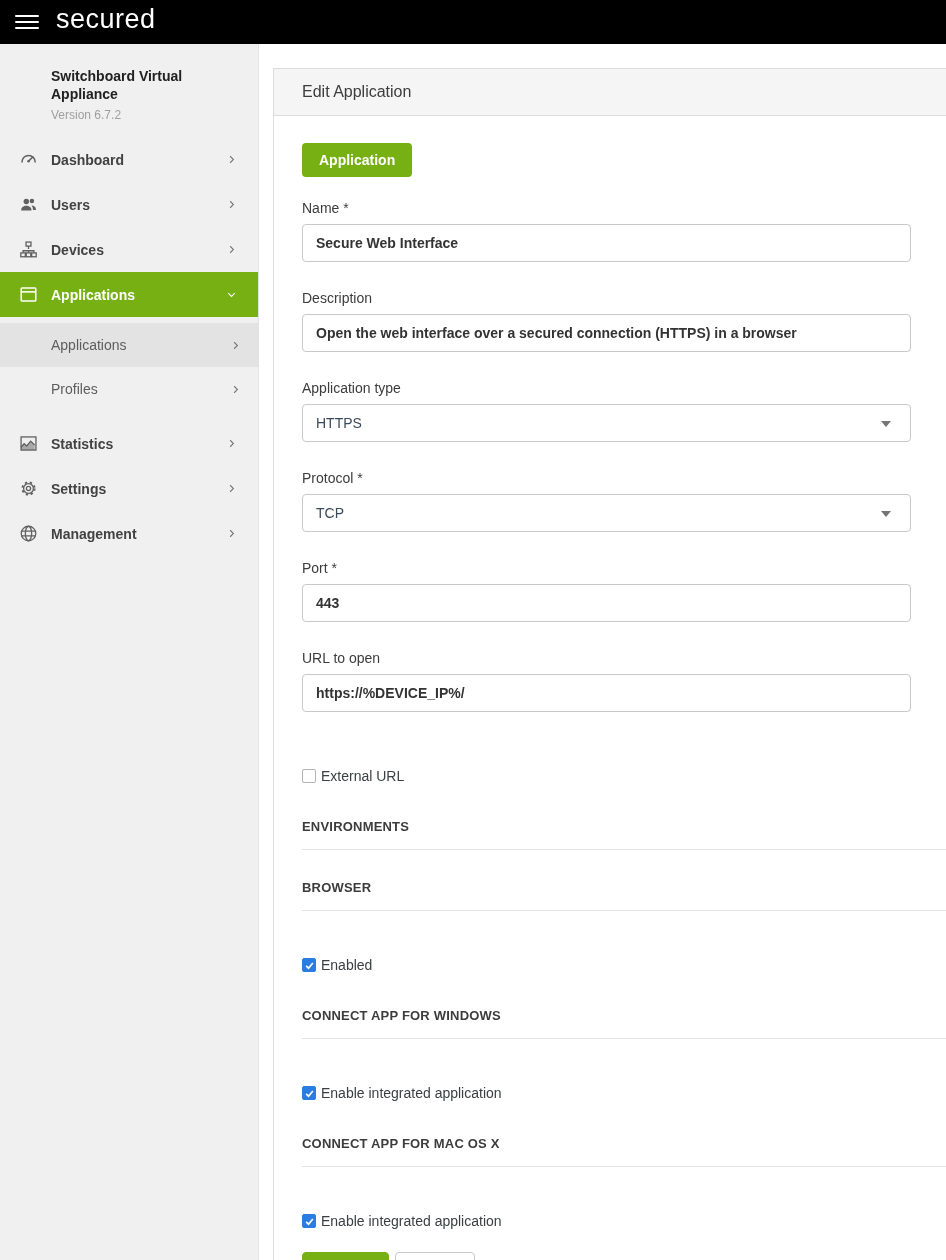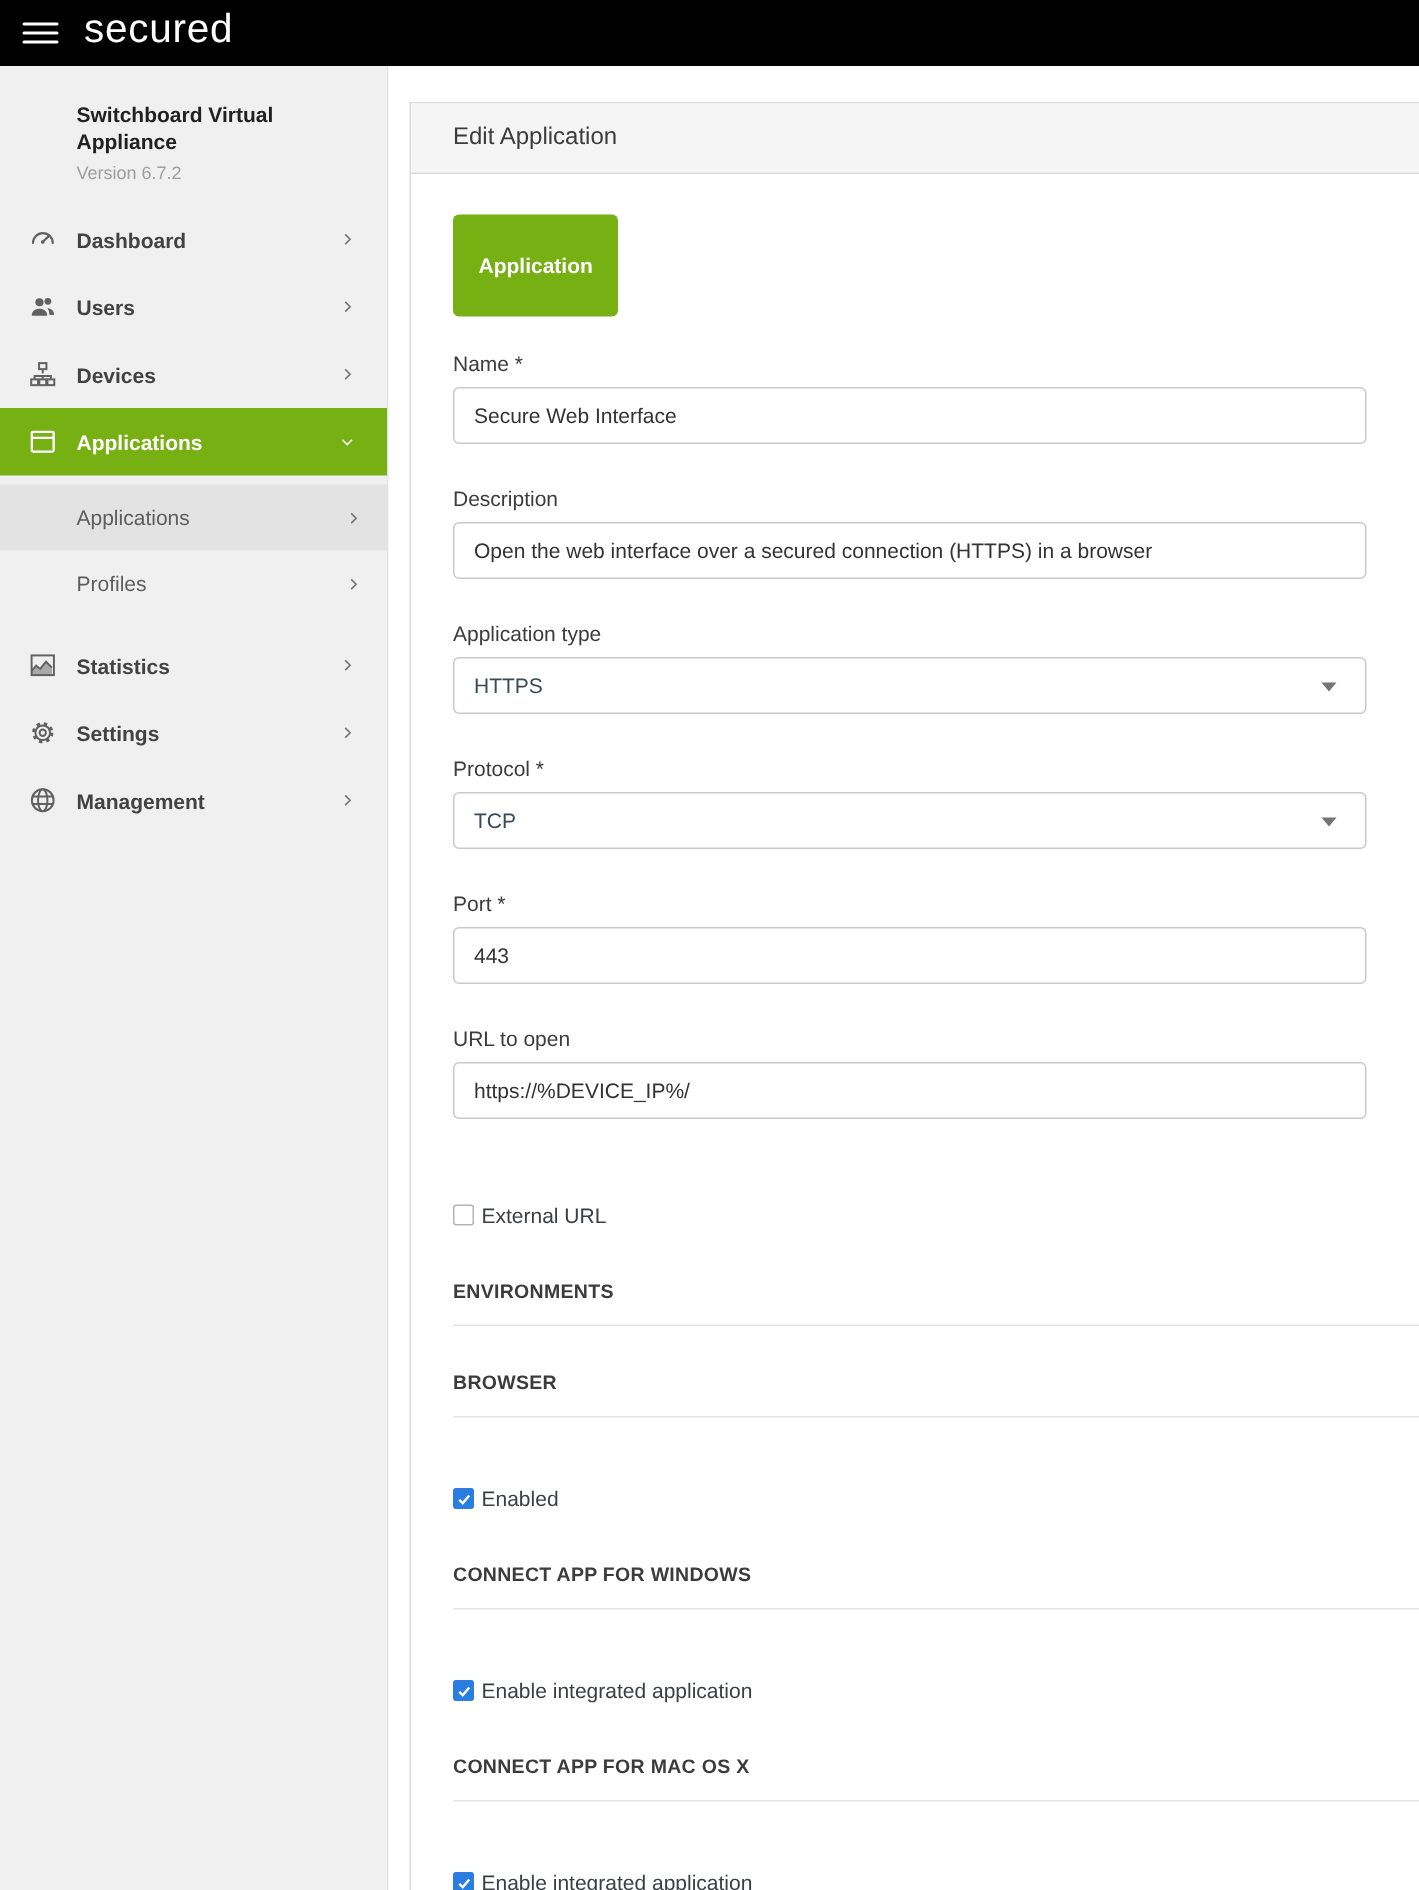--- a/index.html
+++ b/index.html
@@ -35,25 +35,25 @@
   .subnav-item .chev { width:13px; height:13px; color:#757575; display:flex; }
   .subnav-item .chev svg { width:13px; height:13px; }
   .subnav-item.selected { background:#e3e3e3; }
 
   
   .main { flex:1; position:relative; background:#fff; }
   .card { position:absolute; left:14px; top:24px; width:1120px; background:#fff; border:1px solid #dcdcdc; }
   .card-header { height:47px; background:#f5f5f5; border-bottom:1px solid #dcdcdc; display:flex; align-items:center; padding-left:28px; font-size:16px; color:#3c3c3c; }
   .card-body { padding:27px 28px 15px 28px; }
 
-  .tab-btn { display:inline-block; background:#76b013; color:#fff; border:none; border-radius:4px; font-family:inherit; font-size:14px; font-weight:bold; padding:26px 17px; margin-bottom:23px; cursor:pointer; }
+  .tab-btn { display:inline-block; background:#76b013; color:#fff; border:none; border-radius:4px; font-family:inherit; font-size:14px; font-weight:bold; padding:9px 17px; margin-bottom:23px; cursor:pointer; }
 
   .field { margin-bottom:28px; }
   .field > label { display:block; font-size:14px; color:#3c3c3c; margin-bottom:8px; }
-  .text-input { width:609px; height:38px; border:1px solid #c9c9c9; border-radius:4px; padding:12px 13px; font-family:inherit; font-size:14px; color:#333; background:#fff; outline:none; }
+  .text-input { width:609px; height:38px; border:1px solid #c9c9c9; border-radius:4px; padding:12px 13px; font-family:inherit; font-size:14px; color:#333; background:#fff; outline:none;font-weight:bold; }
   .select { width:609px; height:38px; border:1px solid #c9c9c9; border-radius:4px; padding:0 13px; font-size:14px; color:#3b4a59; background:#fff; display:flex; align-items:center; position:relative; cursor:pointer; }
   .select .caret { position:absolute; right:19px; top:16px; width:0; height:0; border-left:5px solid transparent; border-right:5px solid transparent; border-top:6px solid #757575; }
 
   .checkbox-row { display:flex; align-items:center; font-size:14px; color:#3c4043; cursor:pointer; }
   .checkbox-row .box { width:14px; height:14px; border-radius:2px; margin-right:5px; display:flex; align-items:center; justify-content:center; flex:none; }
   .box.unchecked { background:#fff; border:1px solid #b4b4b4; }
   .box.checked { background:#2a7de1; border:1px solid #2a7de1; }
   .box svg { width:11px; height:11px; }
   .row-external { margin-top:56px; }
   .row-after-section { margin-top:46px; }

